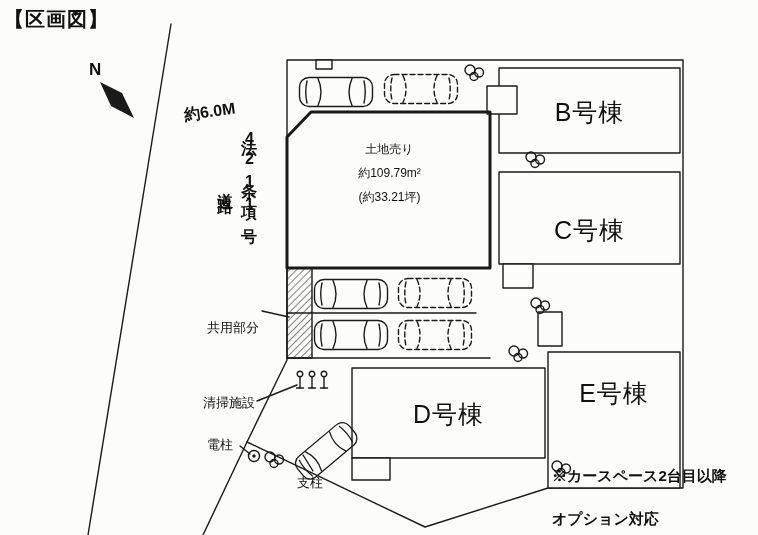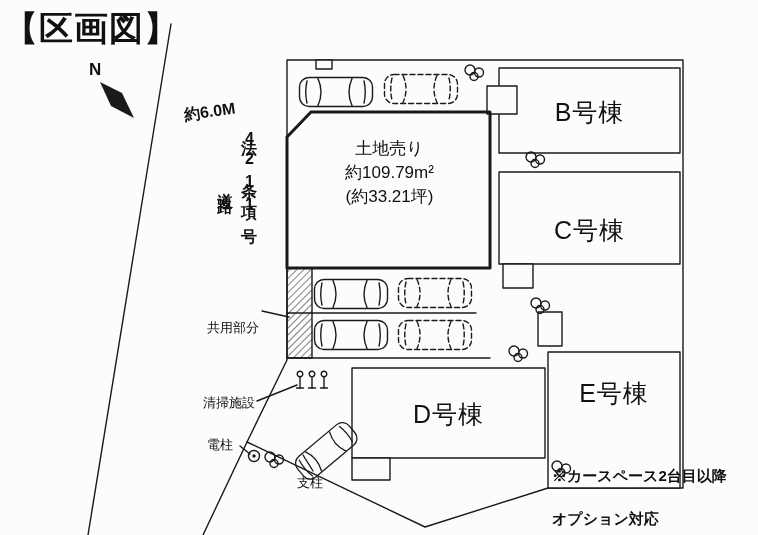--- a/index.html
+++ b/index.html
@@ -4,27 +4,27 @@
 <style>
   * { margin:0; padding:0; box-sizing:border-box; }
   html,body { background:#e9e9e7; }
   body { font-family:"Liberation Sans", sans-serif; }
   .canvas {
     position:relative; width:758px; height:535px;
     background:#fcfcfa; color:#111; overflow:hidden;
   }
   .canvas svg { position:absolute; left:0; top:0; }
   .lbl { position:absolute; white-space:nowrap; color:#111; }
-  .title { left:4px; top:6px; font-size:34px; font-weight:bold; letter-spacing:1px; }
+  .title { left:4px; top:6px; font-size:20px; font-weight:bold; letter-spacing:1px; }
   .north { left:89px; top:60px; font-size:17px; font-weight:bold; }
   .road-width { left:184px; top:102px; font-size:16px; font-weight:bold; transform:rotate(-8deg); }
   .v { writing-mode:vertical-rl; text-orientation:upright; }
   .law { left:238px; top:127px; font-size:16px; font-weight:bold; letter-spacing:3px; }
   .road-name { left:214px; top:180px; font-size:16px; font-weight:bold; letter-spacing:5px; }
-  .parcel-text { left:289px; top:137px; width:201px; text-align:center; font-size:17px; line-height:24px; }
+  .parcel-text { left:289px; top:137px; width:201px; text-align:center; font-size:12px; line-height:24px; }
   .bldg { position:absolute; text-align:center; font-size:25px; letter-spacing:1px; }
   .bldg-b { left:499px; top:96px;  width:181px; }
   .bldg-c { left:499px; top:214px; width:181px; }
   .bldg-d { left:352px; top:398px; width:193px; }
   .bldg-e { left:548px; top:377px; width:132px; }
   .small { font-size:13px; }
   .common   { left:207px; top:319px; }
   .cleaning { left:203px; top:394px; }
   .pole     { left:207px; top:436px; }
   .support  { left:297px; top:474px; }

